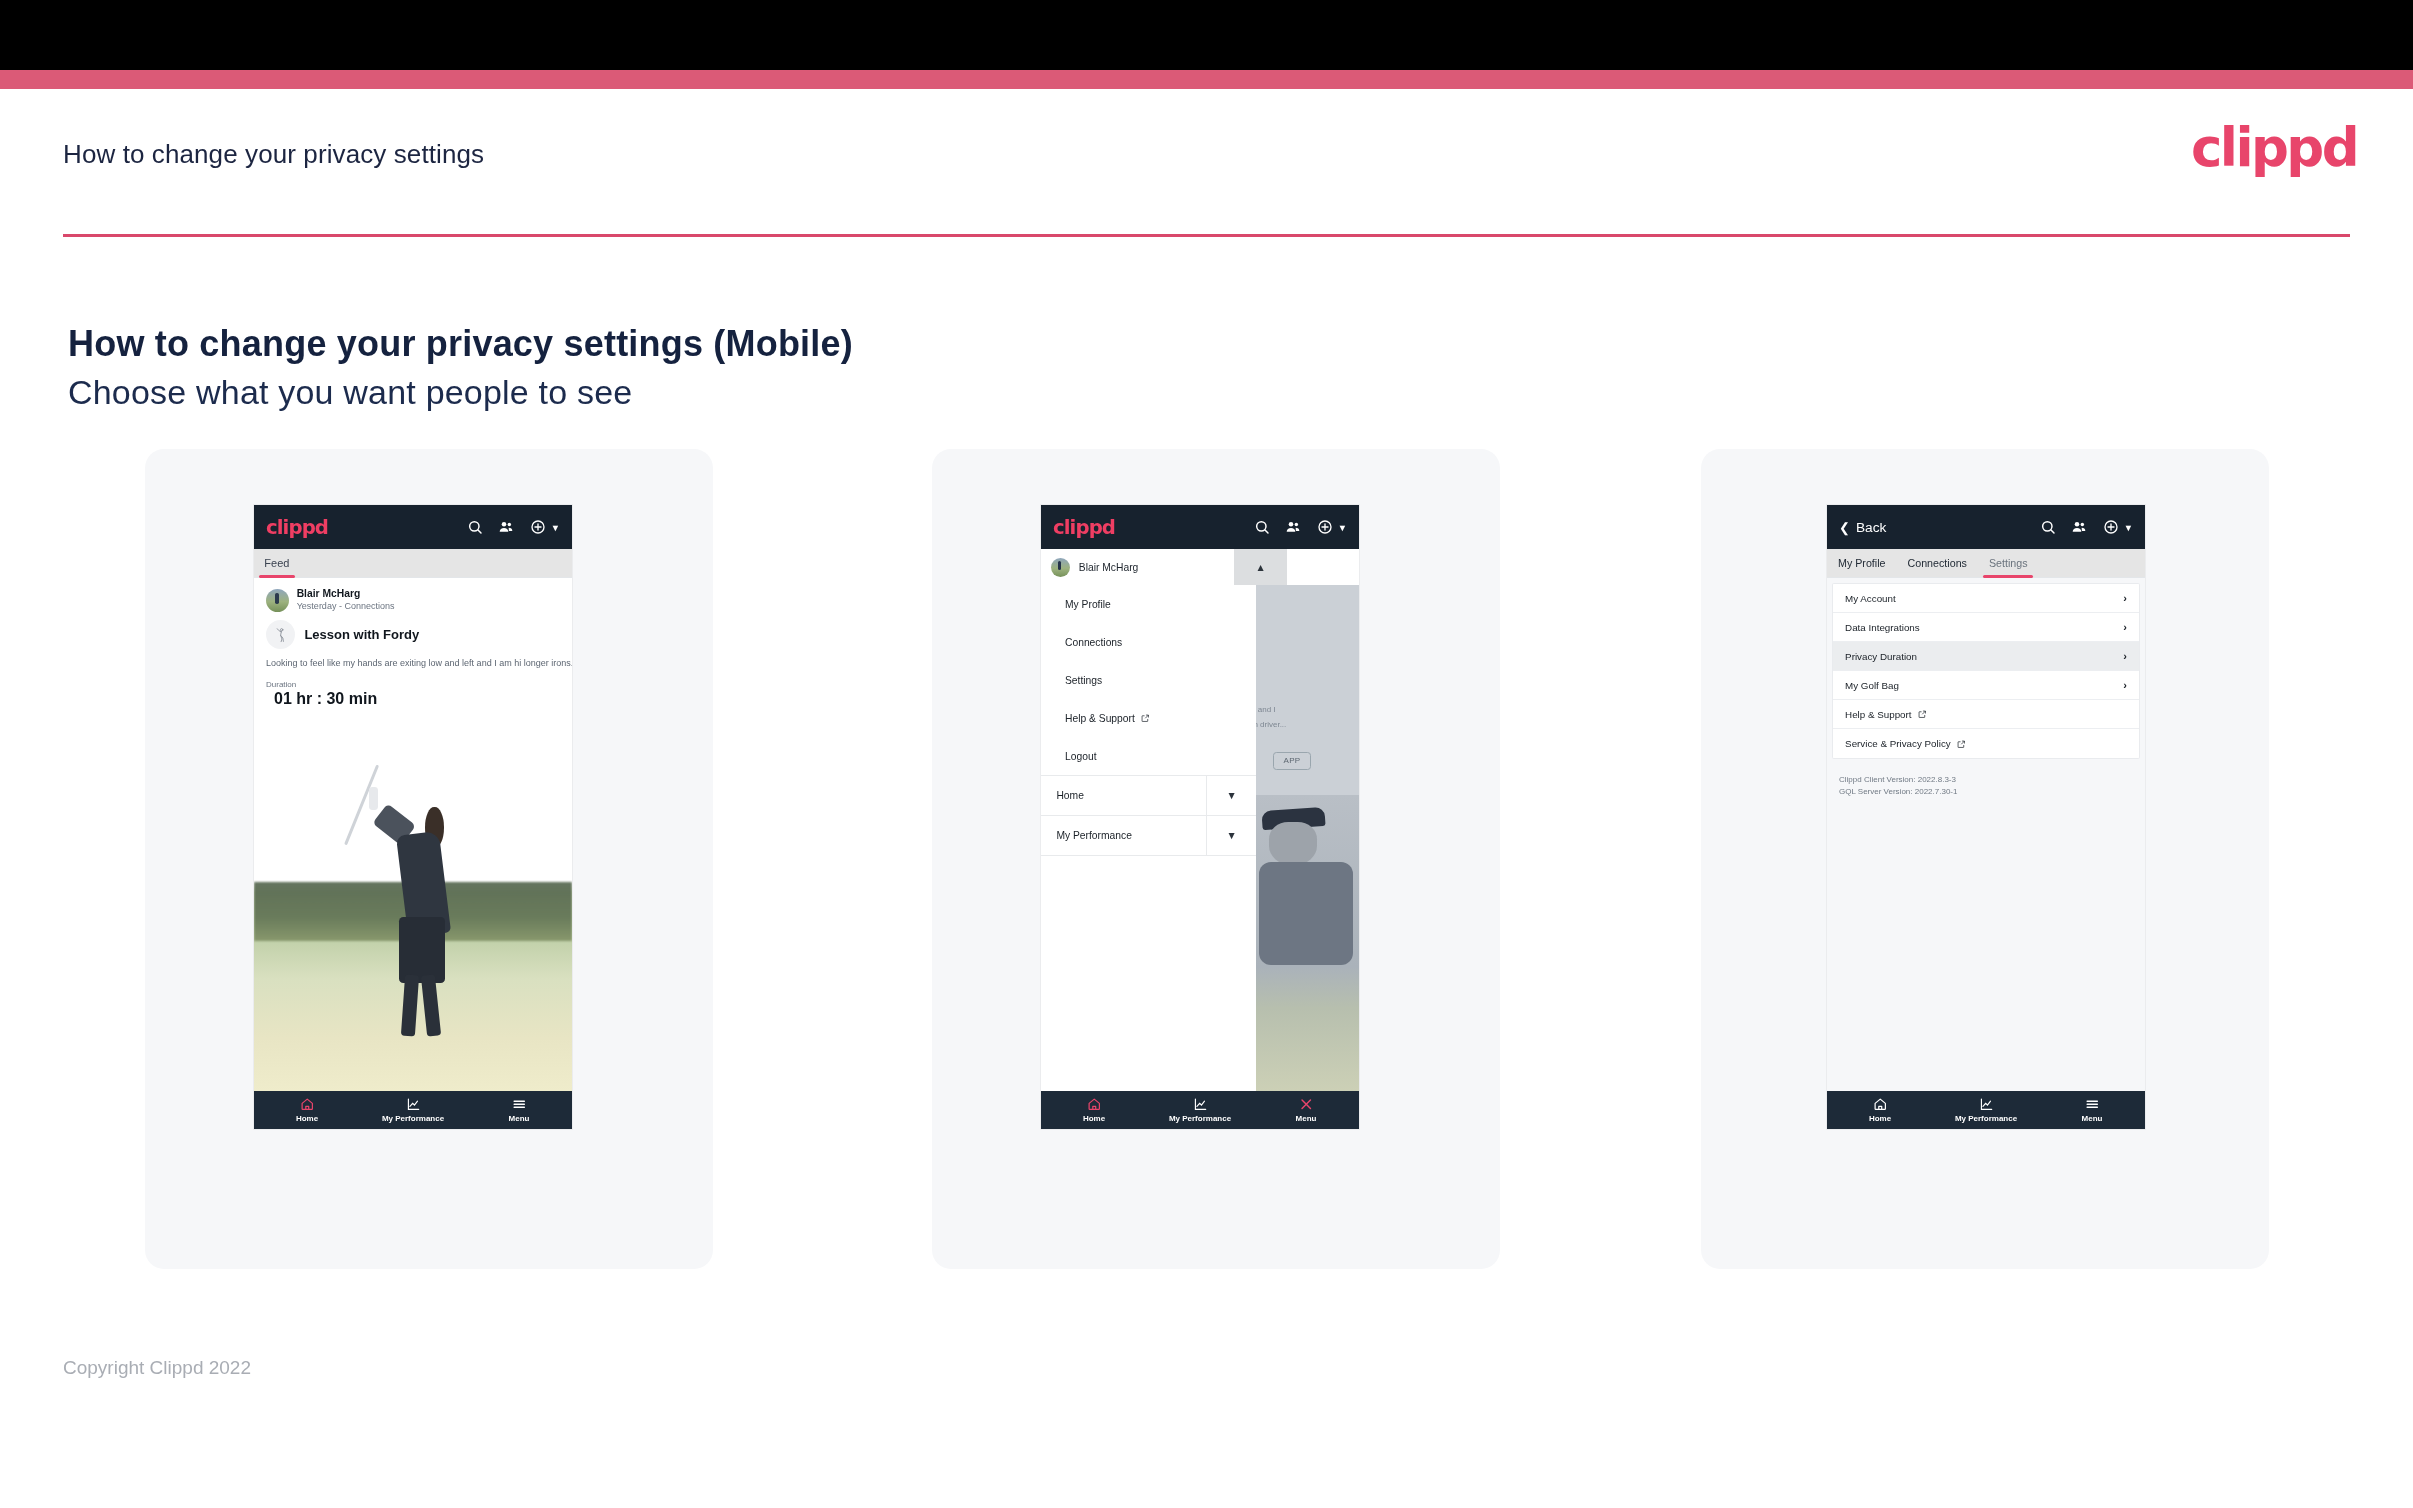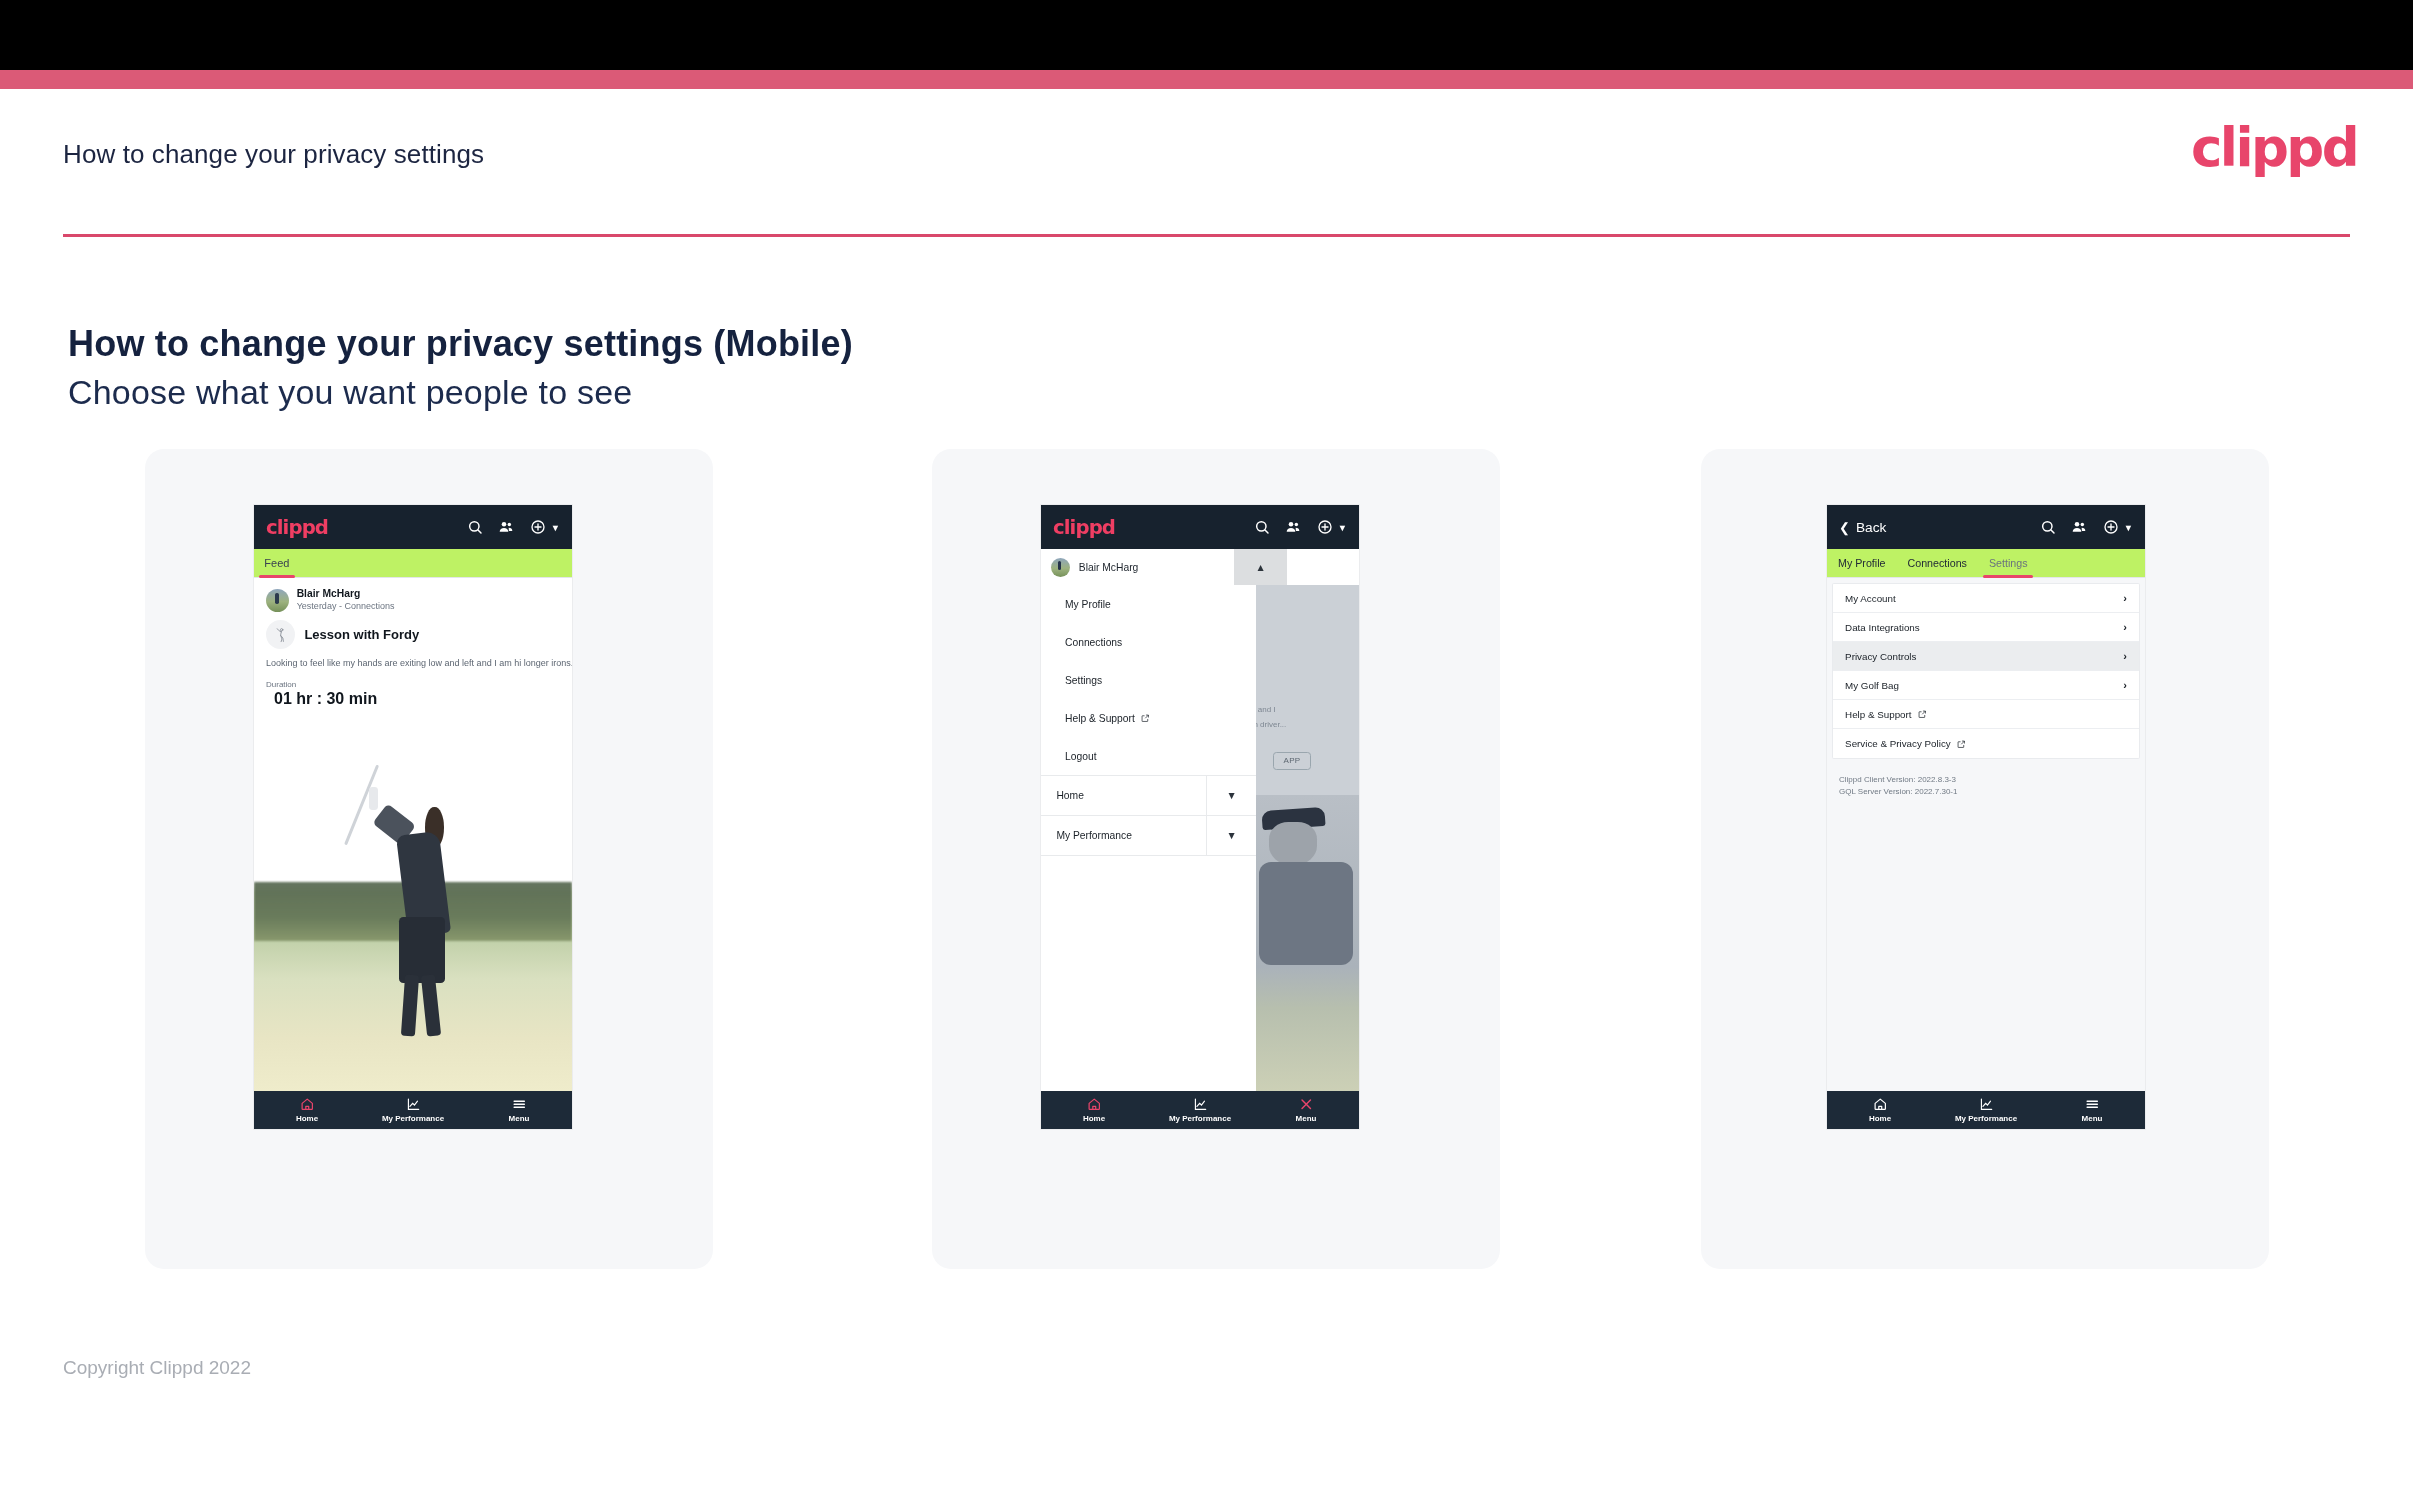--- a/index.html
+++ b/index.html
@@ -74,21 +74,21 @@
     display:flex; align-items:center; gap:6px; color:#fff; font-size:13.7px;
   }
   .appbar .back .chev { font-size:13px; line-height:1; }
   .appbar .icons { margin-left:auto; display:flex; align-items:center; gap:15.4px; }
   .ic { width:16px; height:16px; color:#ffffff; display:block; }
   .ic svg { width:100%; height:100%; display:block; }
   .caret-dn { font-size:9.4px; color:#fff; margin-left:-10.3px; }
 
   
   .tabstrip {
-    position:relative; height:29px; background:#bef264;
+    position:relative; height:29px; background:#e5e5e5;
     border-bottom:0.9px solid #e3e6e9; display:flex; align-items:center;
   }
   .tabstrip .tab {
     font-size:11px; color:#3a4250; padding:0 10.3px; height:100%;
     display:flex; align-items:center; position:relative;
   }
   .tabstrip .tab.active::after {
     content:""; position:absolute; left:5.1px; right:5.1px; bottom:-0.9px;
     height:2.6px; background:#e8456b; border-radius:1.7px;
   }
@@ -560,21 +560,21 @@
           <div class="set-list">
             <div class="set-row">
               <span>My Account</span>
               <span class="chevr">›</span>
             </div>
             <div class="set-row">
               <span>Data Integrations</span>
               <span class="chevr">›</span>
             </div>
             <div class="set-row sel">
-              <span>Privacy Controls</span>
+              <span>Privacy Duration</span>
               <span class="chevr">›</span>
             </div>
             <div class="set-row">
               <span>My Golf Bag</span>
               <span class="chevr">›</span>
             </div>
             <div class="set-row">
               <span>Help &amp; Support</span>
               <span class="ext"><svg viewBox="0 0 24 24" fill="none" stroke="currentColor" stroke-width="2">
                     <path d="M14 3h7v7"></path>

